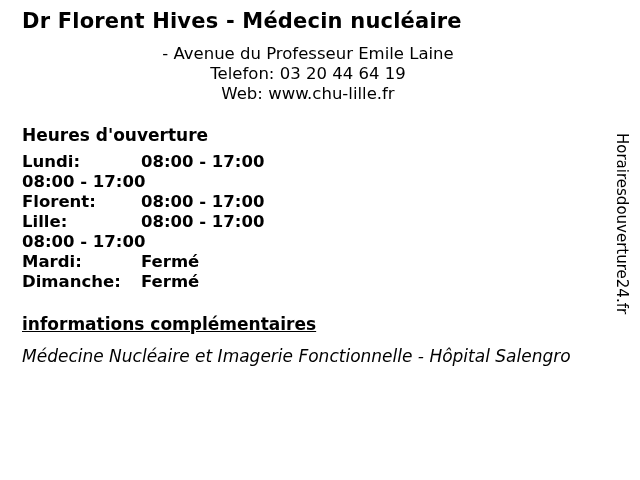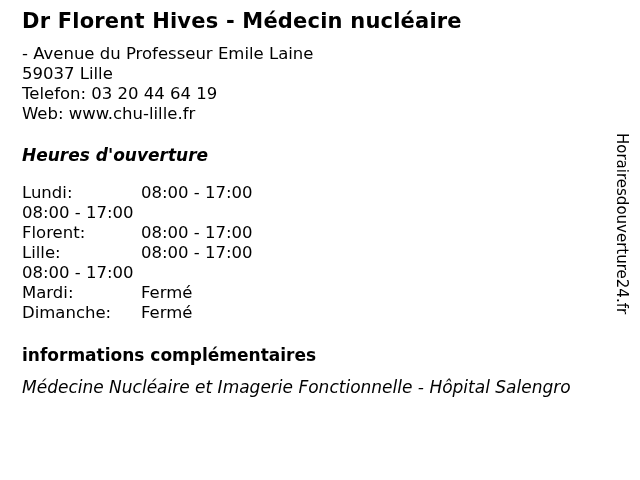--- a/index.html
+++ b/index.html
@@ -25,48 +25,50 @@
     font-size: 21px;
     font-weight: bold;
     line-height: 26px;
     margin-top: 8px;
     margin-bottom: 10px;
     letter-spacing: 0.2px;
   }
   .contact-block {
     font-size: 16.5px;
     line-height: 20px;
+    text-align: center;
   }
   .section-heading {
     font-size: 17px;
     font-weight: bold;
     line-height: 21px;
   }
   .hours-heading {
     margin-top: 21px;
-    margin-bottom: 17px;
-    font-style: italic;
+    margin-bottom: 6px;
   }
   .hours-table {
     font-size: 16.5px;
     line-height: 20px;
   }
   .hours-row {
     display: flex;
+    font-weight: bold;
   }
   .hours-day {
     width: 119px;
     flex: 0 0 119px;
   }
   .hours-time {
     flex: 1;
   }
   .info-heading {
     margin-top: 22px;
     margin-bottom: 11px;
+    text-decoration: underline;
   }
   .info-text {
     font-size: 17px;
     line-height: 21px;
     white-space: nowrap;
     font-style: italic;
   }
   .watermark {
     position: absolute;
     top: 133px;
@@ -79,21 +81,20 @@
 </style>
 </head>
 <body>
 
 <div class="content">
 
   <div class="page-title">Dr Florent Hives - Médecin nucléaire</div>
 
   <div class="contact-block">
     <div>- Avenue du Professeur Emile Laine</div>
-    <div>59037 Lille</div>
     <div>Telefon: 03 20 44 64 19</div>
     <div>Web: www.chu-lille.fr</div>
   </div>
 
   <div class="section-heading hours-heading">Heures d'ouverture</div>
 
   <div class="hours-table">
     <div class="hours-row">
       <div class="hours-day">Lundi:</div>
       <div class="hours-time">08:00 - 17:00</div>

